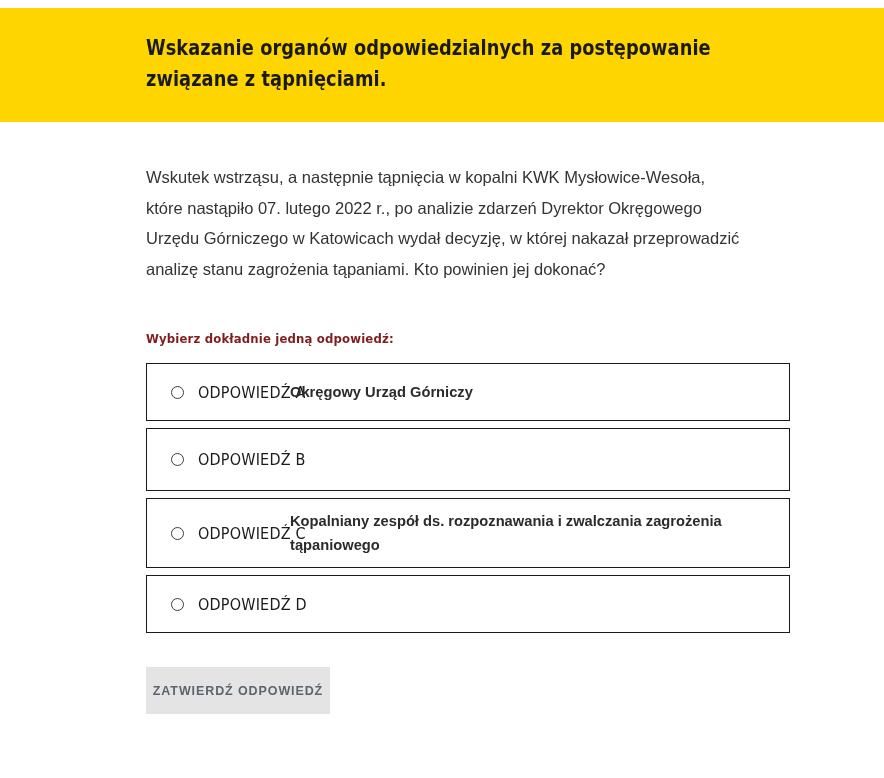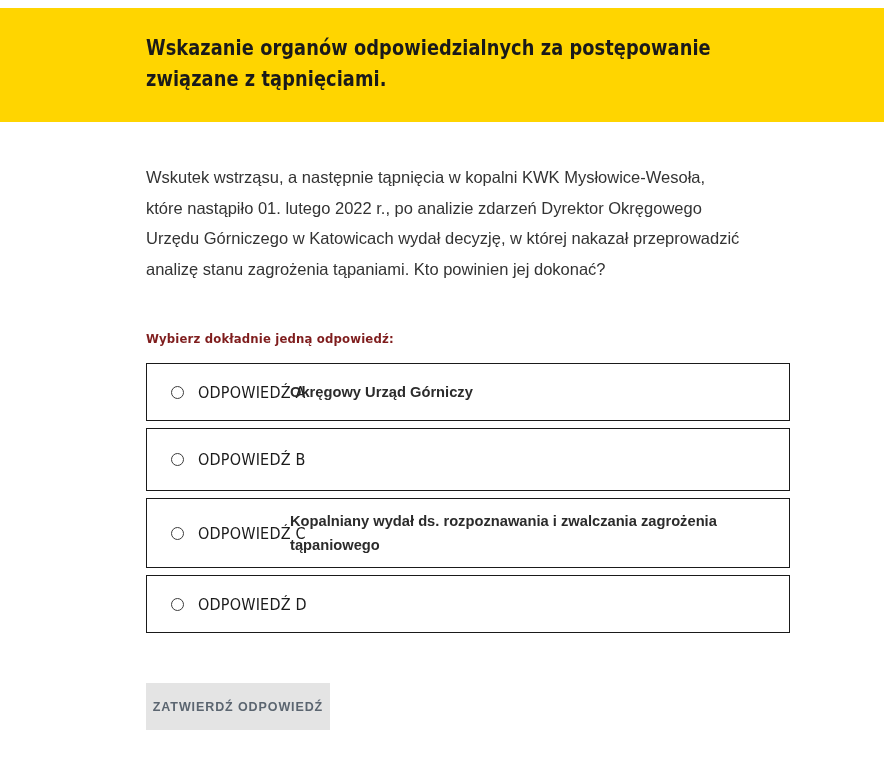--- a/index.html
+++ b/index.html
@@ -144,57 +144,56 @@
     font-family: "Liberation Sans", sans-serif;
     font-size: 12.5px;
     font-weight: bold;
     letter-spacing: 0.9px;
     text-transform: uppercase;
     width: 184px;
     height: 47px;
     line-height: 47px;
     text-align: center;
     cursor: pointer;
-    margin-top: 16px;
   }
 </style>
 </head>
 <body>
 
 <div class="page">
 
   <div class="header-band">
     <div class="header-inner">
       <h1 class="header-title">Wskazanie organów odpowiedzialnych za postępowanie związane z tąpnięciami.</h1>
     </div>
   </div>
 
   <div class="content">
 
-    <p class="question-text">Wskutek wstrząsu, a następnie tąpnięcia w kopalni KWK Mysłowice-Wesoła, które nastąpiło 01. lutego 2022 r., po analizie zdarzeń Dyrektor Okręgowego Urzędu Górniczego w Katowicach wydał decyzję, w której nakazał przeprowadzić analizę stanu zagrożenia tąpaniami. Kto powinien jej dokonać?</p>
+    <p class="question-text">Wskutek wstrząsu, a następnie tąpnięcia w kopalni KWK Mysłowice-Wesoła, które nastąpiło 07. lutego 2022 r., po analizie zdarzeń Dyrektor Okręgowego Urzędu Górniczego w Katowicach wydał decyzję, w której nakazał przeprowadzić analizę stanu zagrożenia tąpaniami. Kto powinien jej dokonać?</p>
 
     <p class="choose-label">Wybierz dokładnie jedną odpowiedź:</p>
 
     <ul class="answers">
 
       <li class="answer-row">
         <span class="radio"></span>
         <span class="answer-key">ODPOWIEDŹ A</span>
         <span class="answer-text">Okręgowy Urząd Górniczy</span>
       </li>
 
       <li class="answer-row tall">
         <span class="radio"></span>
         <span class="answer-key">ODPOWIEDŹ B</span>
       </li>
 
       <li class="answer-row">
         <span class="radio"></span>
         <span class="answer-key">ODPOWIEDŹ C</span>
-        <span class="answer-text">Kopalniany wydał ds. rozpoznawania i zwalczania zagrożenia tąpaniowego</span>
+        <span class="answer-text">Kopalniany zespół ds. rozpoznawania i zwalczania zagrożenia tąpaniowego</span>
       </li>
 
       <li class="answer-row">
         <span class="radio"></span>
         <span class="answer-key">ODPOWIEDŹ D</span>
       </li>
 
     </ul>
 
     <div class="submit-wrap">

